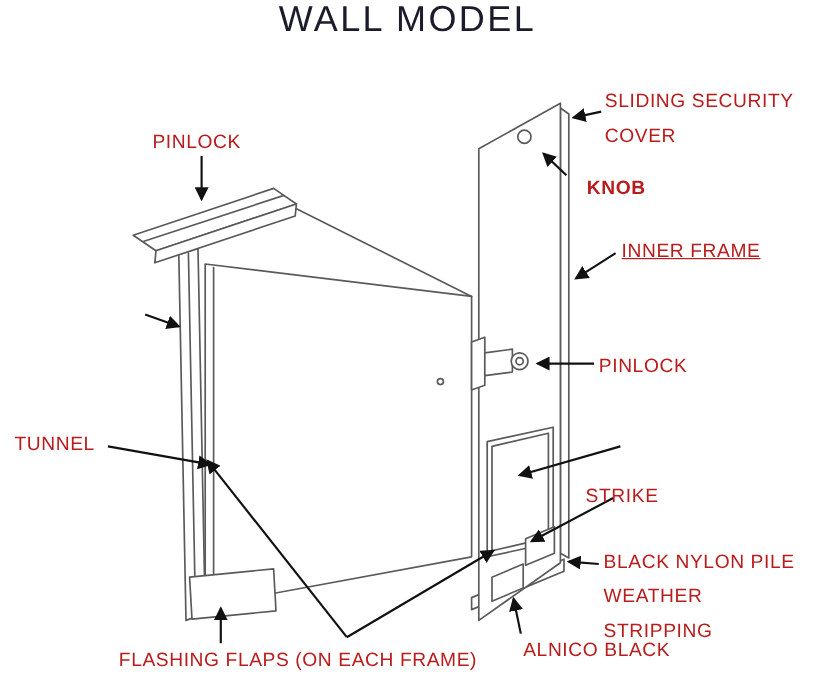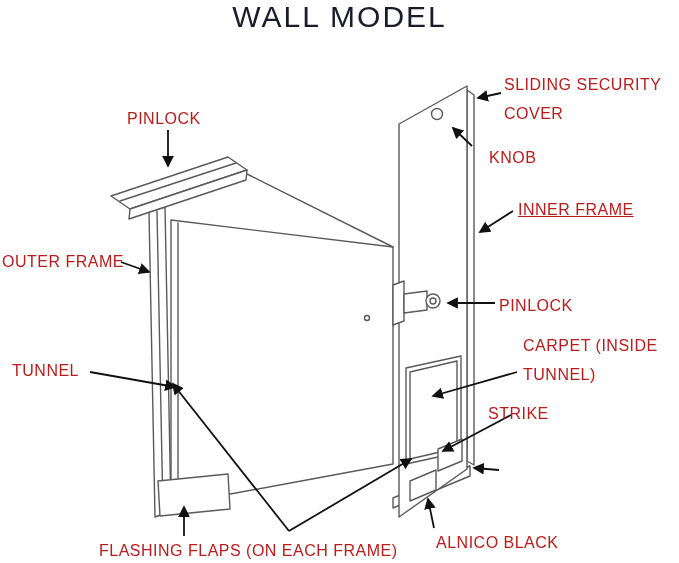--- a/index.html
+++ b/index.html
@@ -111,23 +111,22 @@
       <line class="ptr" x1="499" y1="470" x2="474" y2="468" marker-end="url(#arrow)"></line>
       <line class="ptr" x1="434" y1="528" x2="428" y2="499" marker-end="url(#arrow)"></line>
       <line class="ptr" x1="184" y1="536" x2="184" y2="507" marker-end="url(#arrow)"></line>
       <line class="ptr" x1="289" y1="531" x2="173" y2="384" marker-end="url(#arrow)"></line>
       <line class="ptr" x1="289" y1="531" x2="411" y2="459" marker-end="url(#arrow)"></line>
     </g>
   </svg>
 
   <div class="label nowrap" style="left:127px;top:105px;">PINLOCK</div>
   <div class="label" style="left:504px;top:71px;width:170px;">SLIDING SECURITY COVER</div>
-  <div class="label nowrap" style="left:489px;top:144px;">KNOB</div>
+  <div class="label nowrap" style="left:489px;top:144px;font-weight:bold;">KNOB</div>
   <div class="label nowrap" style="left:518px;top:196px;text-decoration:underline;">INNER FRAME</div>
-  <div class="label nowrap" style="left:2px;top:248px;">OUTER FRAME</div>
   <div class="label nowrap" style="left:12px;top:357px;">TUNNEL</div>
   <div class="label nowrap" style="left:499px;top:292px;">PINLOCK</div>
-  <div class="label" style="left:523px;top:332px;width:140px;">CARPET (INSIDE TUNNEL)</div>
   <div class="label nowrap" style="left:488px;top:400px;">STRIKE</div>
+  <div class="label" style="left:503px;top:455px;width:168px;">BLACK NYLON PILE WEATHER STRIPPING</div>
   <div class="label nowrap" style="left:436px;top:529px;">ALNICO BLACK</div>
   <div class="label nowrap" style="left:99px;top:537px;">FLASHING FLAPS (ON EACH FRAME)</div>
 
 </div>
 
 </body></html>

